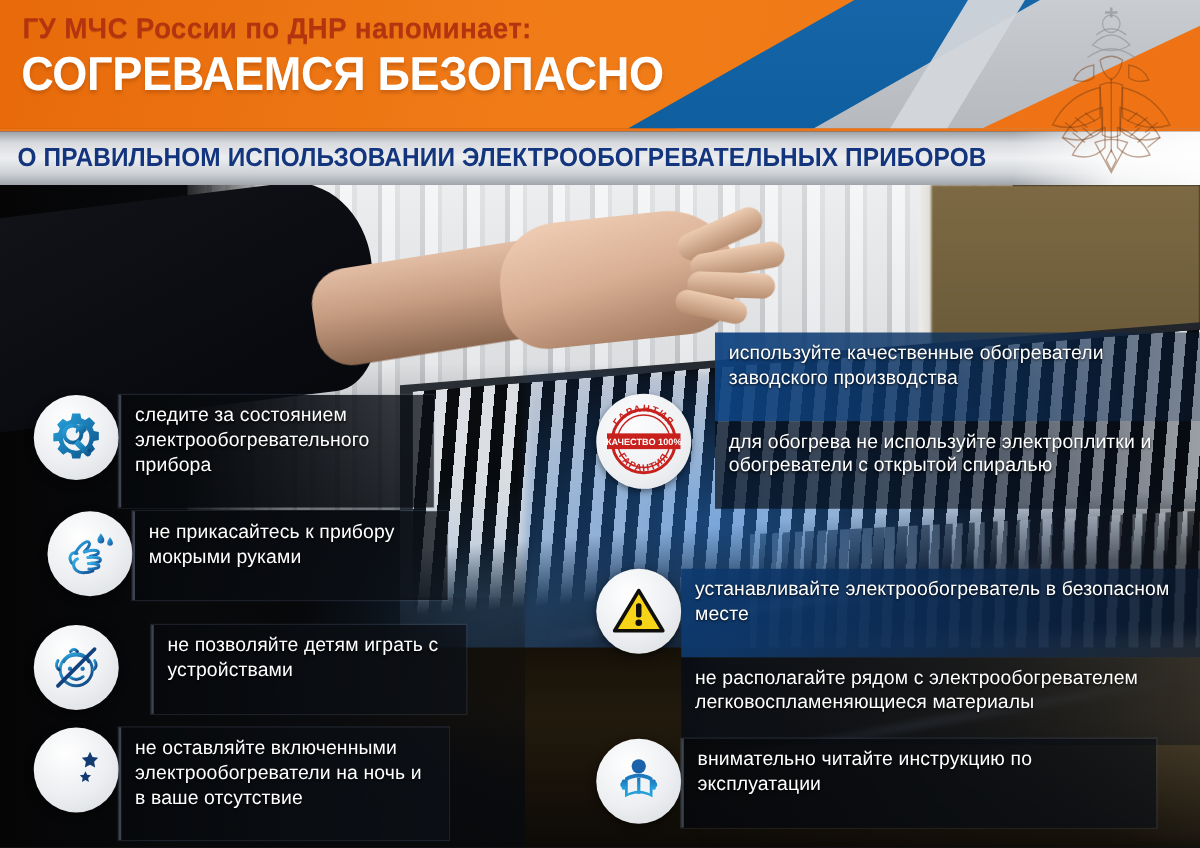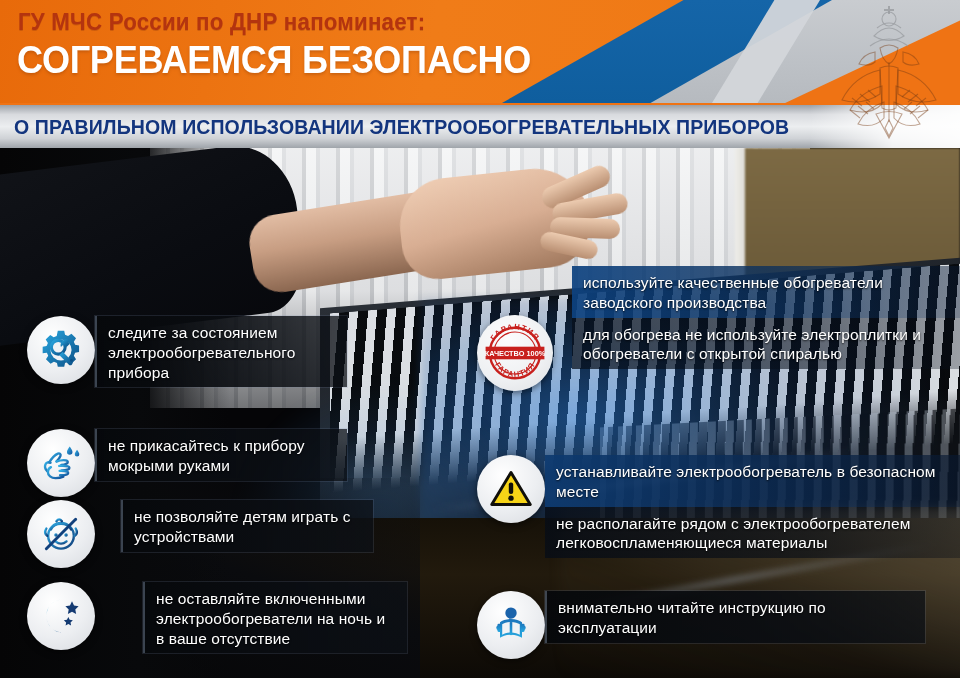--- a/index.html
+++ b/index.html
@@ -214,40 +214,40 @@
     width:68px; height:68px; border-radius:50%;
     background:radial-gradient(circle at 38% 30%, #ffffff 0%, #eceef1 55%, #d7dadf 100%);
     box-shadow:0 2px 7px rgba(0,0,0,.55);
     display:flex; align-items:center; justify-content:center;
     flex:0 0 68px;
   }
   .badge svg { width:44px; height:44px; display:block; }
 
   .txt {
     color:#fff; font-size:15.5px; line-height:1.28;
-    padding:7px 13px 5px 11px;
+    padding:7px 13px 24px 11px;
     letter-spacing:.1px;
     text-shadow:0 1px 2px rgba(0,0,0,.85);
   }
   .txt-dark {
     background:linear-gradient(90deg, rgba(6,8,11,.94) 0%, rgba(10,13,18,.90) 55%, rgba(12,16,22,.74) 100%);
     border-left:2px solid rgba(150,170,195,.35);
     box-shadow:0 0 0 1px rgba(120,140,170,.18);
   }
 
   
   #item-monitor   { left:27px;  top:316px; }
-  #item-wethands  { left:27px;  top:409px;margin-top:20px; }
+  #item-wethands  { left:38px;  top:409px; }
   #item-children  { left:27px;  top:500px; }
   #item-night     { left:27px;  top:582px; }
 
   #item-monitor  .txt { width:252px; }
   #item-wethands .txt { width:252px; }
   #item-children .txt { width:252px;margin-left:26px; }
-  #item-night    .txt { width:264px;margin-left:48px; }
+  #item-night    .txt { width:264px; }
 
   
   #grp-quality { position:absolute; left:572px; top:266px; width:388px; z-index:5; }
   #grp-quality .txt { display:block; }
   #q1 { background:linear-gradient(90deg, rgba(13,66,128,.93) 0%, rgba(12,48,92,.80) 50%, rgba(10,26,50,.45) 100%); }
   #q2, #q3 { background:linear-gradient(90deg, rgba(6,14,26,.72) 0%, rgba(6,14,26,.55) 60%, rgba(6,14,26,.30) 100%); }
 
   #item-place { left:477px; top:455px; }
   #grp-place { width:430px; }
   #p1 { background:linear-gradient(90deg, rgba(13,58,112,.92) 0%, rgba(11,40,78,.85) 55%, rgba(8,22,44,.62) 100%); }

